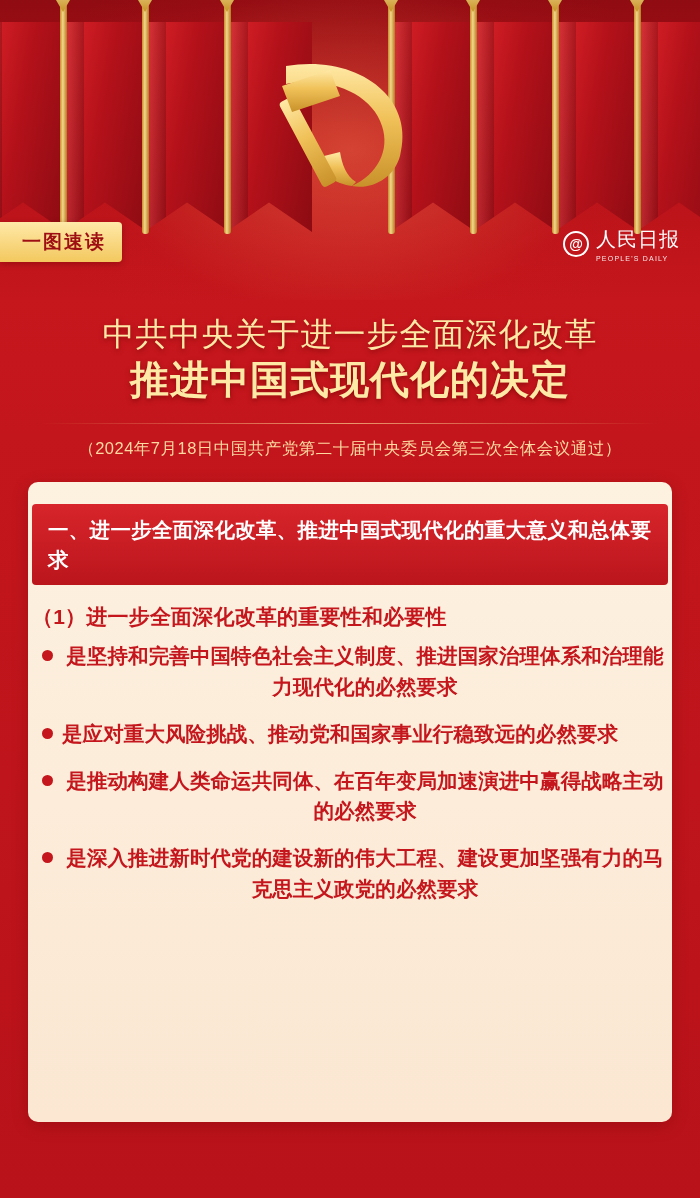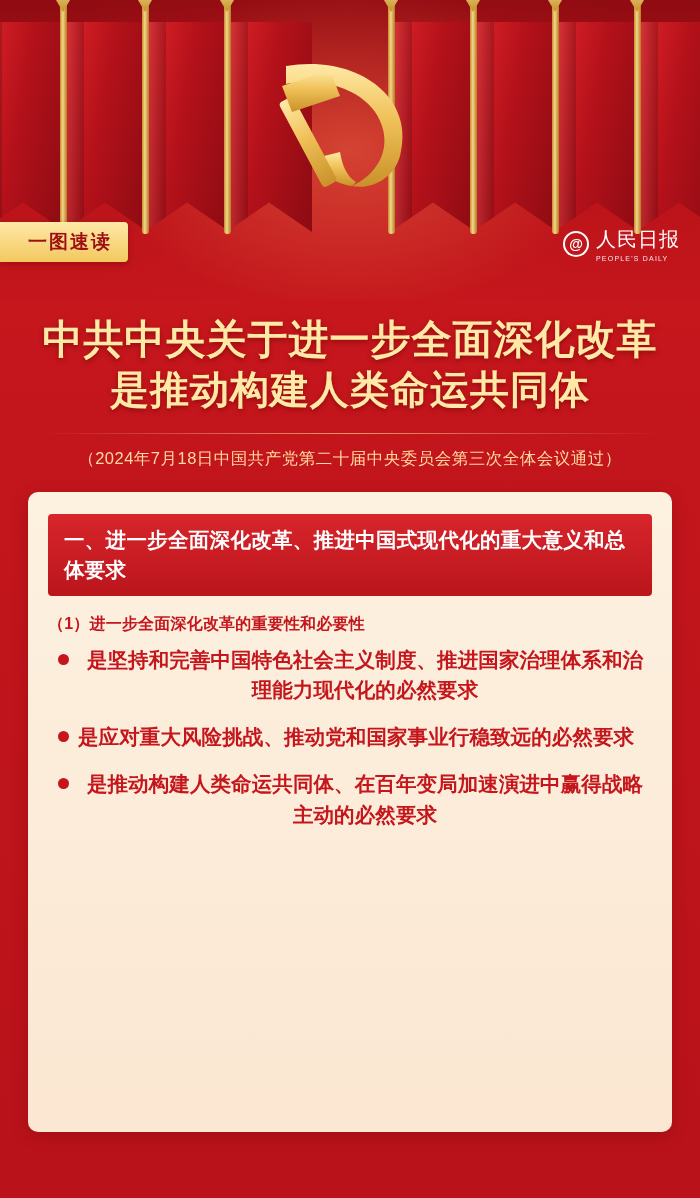--- a/index.html
+++ b/index.html
@@ -85,21 +85,21 @@
 
   .tag-speedread {
     position: absolute;
     left: 0;
     top: 222px;
     background: linear-gradient(180deg, #ffe9a8, #f3c85e);
     color: #9e0f14;
     font-size: 19px;
     font-weight: bold;
     letter-spacing: 2px;
-    padding: 7px 16px 7px 28px;
+    padding: 7px 16px 7px 22px;
     border-radius: 0 4px 4px 0;
     box-shadow: 0 2px 6px rgba(90,0,0,0.35);
   }
 
   .logo {
     position: absolute;
     right: 20px;
     top: 226px;
     display: flex;
     align-items: center;
@@ -116,22 +116,22 @@
   }
   .logo-text-main { font-size: 20px; font-weight: normal; letter-spacing: 1px; }
   .logo-text-sub { font-size: 7px; letter-spacing: 1.2px; opacity: .9; margin-top: 2px; }
 
   
   .title-wrap {
     padding: 14px 18px 0;
     text-align: center;
   }
   .title-line1 {
-    font-size: 40px;
-    font-weight: bold;
+    font-size: 32px;
+    font-weight: normal;
     color: #ffe9a6;
     letter-spacing: 1px;
     line-height: 1.28;
     text-shadow: 0 2px 5px rgba(100,0,0,0.55);
   }
   .title-line2 {
     font-size: 39px;
     font-weight: bold;
     color: #ffe9a6;
     letter-spacing: 1px;
@@ -150,39 +150,39 @@
     color: #ffd9a0;
     letter-spacing: .5px;
   }
 
   
   .card {
     position: relative;
     margin: 22px 28px 0;
     background: linear-gradient(180deg, #fdf1e0 0%, #fbe7d2 100%);
     border-radius: 10px;
-    padding: 22px 20px 26px;
+    padding: 22px 4px 26px;
     min-height: 640px;
     box-shadow: 0 4px 16px rgba(100,0,0,0.28);
   }
 
   .section-head {
     background: linear-gradient(180deg, #d7252b, #bb151c);
     color: #ffffff;
     font-size: 20.5px;
     font-weight: bold;
     line-height: 1.45;
     padding: 11px 16px;
     border-radius: 4px;
     letter-spacing: .3px;
   }
 
   .subsection {
     margin: 18px 0 8px;
-    font-size: 16px;
+    font-size: 21px;
     font-weight: bold;
     color: #c4161c;
     letter-spacing: .2px;
   }
 
   .bullets { margin-top: 10px; }
   .bullet {
     display: flex;
     align-items: flex-start;
     margin: 0 0 16px 10px;
@@ -261,21 +261,21 @@
       <div class="logo-mark">@</div>
       <div>
         <div class="logo-text-main">人民日报</div>
         <div class="logo-text-sub">PEOPLE'S DAILY</div>
       </div>
     </div>
   </div>
 
   <div class="title-wrap">
     <div class="title-line1">中共中央关于进一步全面深化改革</div>
-    <div class="title-line2">是推动构建人类命运共同体</div>
+    <div class="title-line2">推进中国式现代化的决定</div>
     <div class="title-rule"></div>
     <div class="subtitle">（2024年7月18日中国共产党第二十届中央委员会第三次全体会议通过）</div>
   </div>
 
   <div class="card">
     <div class="section-head">一、进一步全面深化改革、推进中国式现代化的重大意义和总体要求</div>
 
     <div class="subsection">（1）进一步全面深化改革的重要性和必要性</div>
 
     <div class="bullets">
@@ -284,16 +284,20 @@
         <span class="bullet-text">是坚持和完善中国特色社会主义制度、推进国家治理体系和治理能力现代化的必然要求</span>
       </div>
       <div class="bullet">
         <span class="dot"></span>
         <span class="bullet-text">是应对重大风险挑战、推动党和国家事业行稳致远的必然要求</span>
       </div>
       <div class="bullet">
         <span class="dot"></span>
         <span class="bullet-text">是推动构建人类命运共同体、在百年变局加速演进中赢得战略主动的必然要求</span>
       </div>
+      <div class="bullet">
+        <span class="dot"></span>
+        <span class="bullet-text">是深入推进新时代党的建设新的伟大工程、建设更加坚强有力的马克思主义政党的必然要求</span>
+      </div>
     </div>
   </div>
 
 </div>
 
 </body></html>

